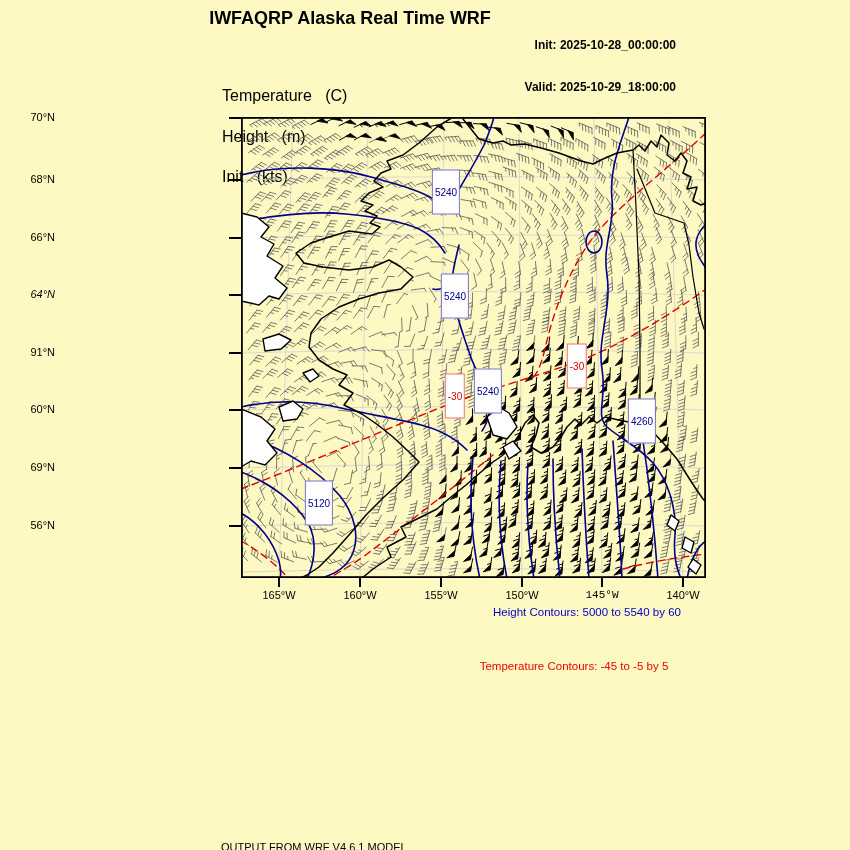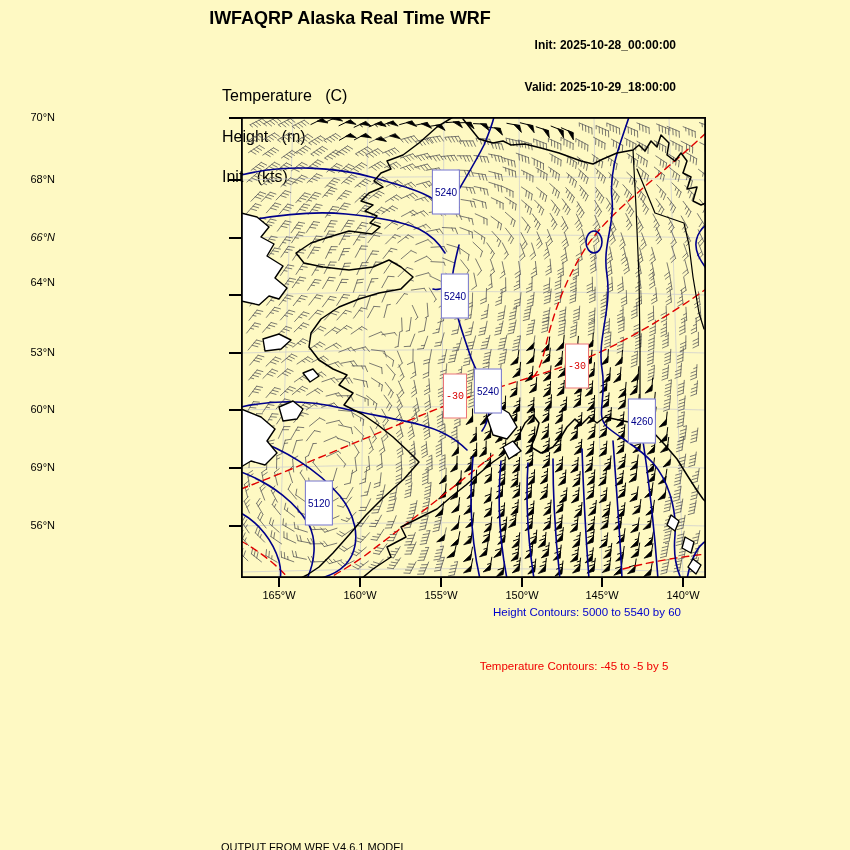--- a/index.html
+++ b/index.html
@@ -11,21 +11,21 @@
   #legend{left:222px;top:62px;font-size:16px;line-height:13.5px;white-space:pre;}
   #map-area{left:0;top:0;width:680px;height:850px;margin-left:36px;}
   #map-svg{position:absolute;left:205px;top:117px;}
   .lat-tick{position:absolute;left:193px;width:12px;height:2px;background:#000;}
   .lon-tick{position:absolute;top:578px;width:2px;height:9px;background:#000;}
   .lat-label{position:absolute;right:661px;font-size:11px;white-space:nowrap;}
   .lon-label{position:absolute;transform:translateX(-50%);top:589px;font-size:11px;white-space:nowrap;}
   .clabel{position:absolute;transform:translate(-50%,-50%);font-size:10px;line-height:11px;
           padding:16px 2px;background:#fff;border:1px solid;white-space:nowrap;}
   .clabel.height{color:#00008B;border-color:rgba(0,0,160,0.55);}
-  .clabel.temperature{color:#D80000;border-color:rgba(220,0,0,0.55);font-family:Liberation Mono, monospace;}
+  .clabel.temperature{color:#D80000;border-color:rgba(220,0,0,0.55);}
   #cap-height{left:577px;top:606px;transform:translateX(-50%);font-size:11.5px;color:#0000CD;white-space:nowrap;padding-left:20px;}
   #cap-temp{left:574px;top:629px;transform:translateX(-50%);font-size:11.5px;color:#F00000;white-space:nowrap;margin-top:31px;}
   #footer{left:221px;top:815px;font-size:11px;line-height:13px;white-space:pre;}
 </style>
 </head>
 <body>
 
 <div id="page">
   <div id="title" class="abs">IWFAQRP Alaska Real Time WRF</div>
   <div id="init-block" class="abs">
@@ -107,41 +107,41 @@
           <path d="M 444,420 L 453,425 L 450,436 L 441,431 Z" stroke="#000000" stroke-width="1.4" fill="#ffffff" stroke-linejoin="round" stroke-linecap="round"></path>
           <path d="M 452,442 L 460,448 L 455,457 L 447,450 Z" stroke="#000000" stroke-width="1.4" fill="#ffffff" stroke-linejoin="round" stroke-linecap="round"></path>
         </g>
         <rect x="0.9" y="0.9" width="463.2" height="459.2" fill="none" stroke="#000" stroke-width="1.8"></rect>
       </svg>
   <div class="lat-tick" style="top: 117px;"></div>
       <div class="lat-label" style="top: 111px;">70°N</div>
       <div class="lat-tick" style="top: 179px;"></div>
       <div class="lat-label" style="top: 173px; text-align: center;">68°N</div>
       <div class="lat-tick" style="top: 237px;"></div>
-      <div class="lat-label" style="top: 231px; font-style: italic;">66°N</div>
+      <div class="lat-label" style="top: 231px;">66°N</div>
       <div class="lat-tick" style="top: 294px;"></div>
-      <div class="lat-label" style="top: 276px;">64°N</div>
+      <div class="lat-label" style="top: 288px; font-style: italic;">64°N</div>
       <div class="lat-tick" style="top: 352px;"></div>
-      <div class="lat-label" style="top: 346px;">53°N</div>
+      <div class="lat-label" style="top: 346px;">91°N</div>
       <div class="lat-tick" style="top: 409px;"></div>
       <div class="lat-label" style="top: 403px;">60°N</div>
       <div class="lat-tick" style="top: 467px;"></div>
       <div class="lat-label" style="top: 461px;">69°N</div>
       <div class="lat-tick" style="top: 525px;"></div>
       <div class="lat-label" style="top: 519px;">56°N</div>
       <div class="lon-tick" style="left: 242px;"></div>
       <div class="lon-label" style="left: 243px;">165°W</div>
       <div class="lon-tick" style="left: 323px;"></div>
       <div class="lon-label" style="left: 324px;">160°W</div>
       <div class="lon-tick" style="left: 404px;"></div>
       <div class="lon-label" style="left: 405px;">155°W</div>
       <div class="lon-tick" style="left: 485px;"></div>
       <div class="lon-label" style="left: 486px;">150°W</div>
       <div class="lon-tick" style="left: 565px;"></div>
-      <div class="lon-label" style="left: 566px;">145°W</div>
+      <div class="lon-label" style="left: 566px; font-family: Liberation Mono, monospace;">145°W</div>
       <div class="lon-tick" style="left: 646px;"></div>
       <div class="lon-label" style="left: 647px;">140°W</div>
       <div class="clabel height" style="left: 410px; top: 192px;">5240</div>
       <div class="clabel height" style="left: 419px; top: 296px;">5240</div>
       <div class="clabel height" style="left: 452px; top: 391px;">5240</div>
       <div class="clabel height" style="left: 283px; top: 503px;">5120</div>
       <div class="clabel height" style="left: 606px; top: 421px;">4260</div>
       <div class="clabel temperature" style="left: 419px; top: 396px;">-30</div>
       <div class="clabel temperature" style="left: 541px; top: 366px;">-30</div>
     </div>

